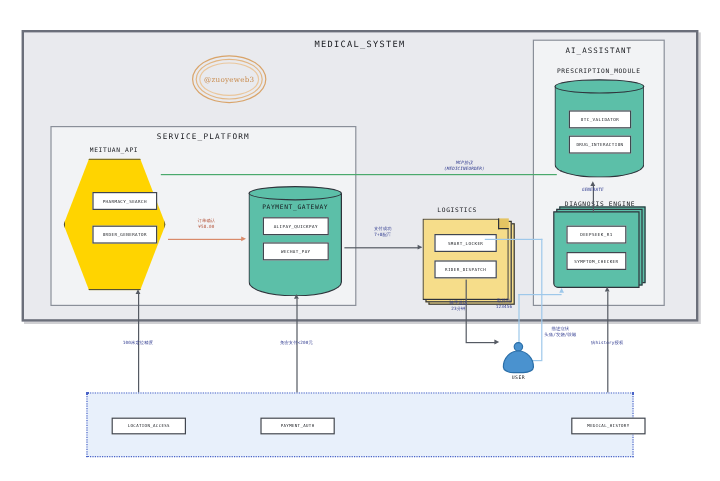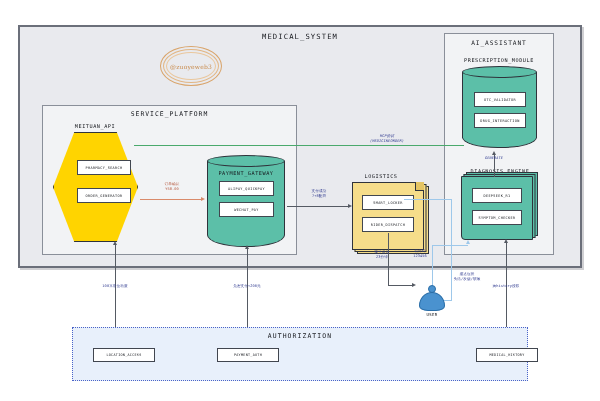--- a/index.html
+++ b/index.html
@@ -344,19 +344,18 @@
   <div class="arrow up" style="left:244.5px; top:245px;"></div>
   <div class="edge-lbl" style="left:208px; top:284px; width:78px;">免密支付&lt;200元</div>
 
   <div class="user-actor">
     <div class="head"></div>
     <div class="body"></div>
     <div class="ulabel">USER</div>
   </div>
 
   <div class="auth-frame">
-    <div class="auth-title">AUTHORIZATION</div>
     <div class="auth-chip" style="left:20px;">LOCATION_ACCESS</div>
     <div class="auth-chip" style="left:144px;">PAYMENT_AUTH</div>
     <div class="auth-chip" style="left:403px;">MEDICAL_HISTORY</div>
   </div>
 
 </div>
 
 </body></html>

